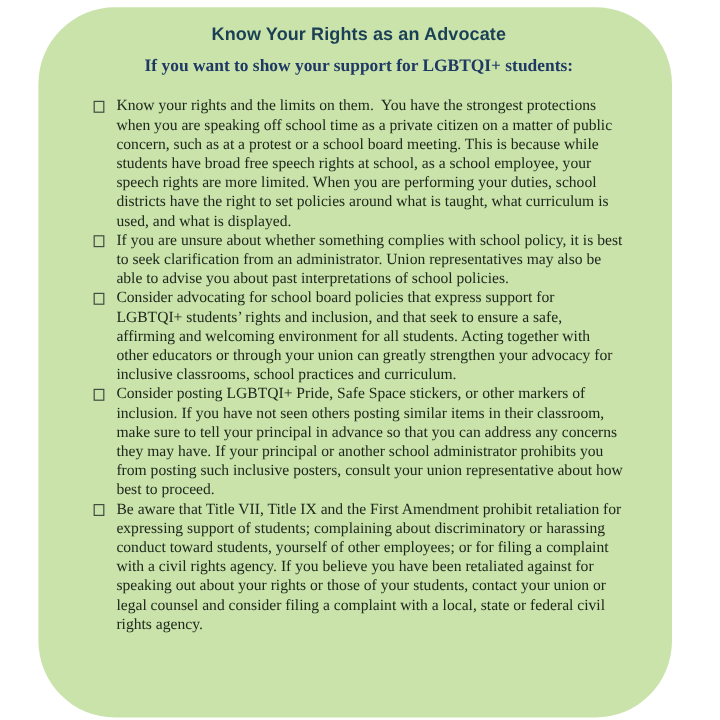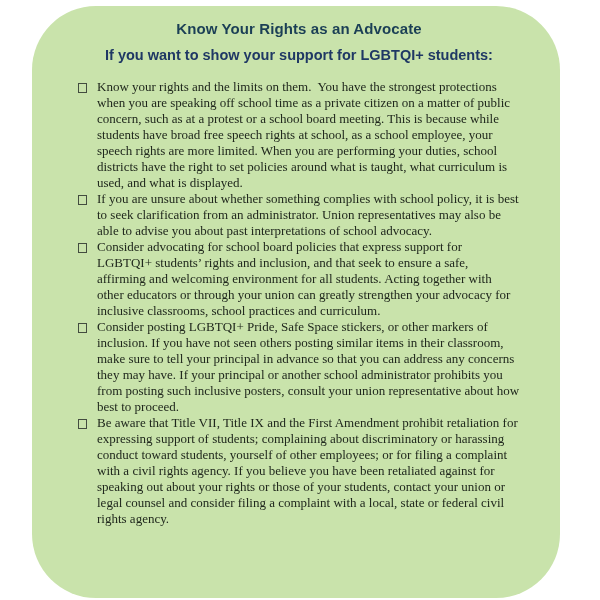--- a/index.html
+++ b/index.html
@@ -33,21 +33,21 @@
     text-align: center;
     font-family: "Liberation Sans", sans-serif;
     font-weight: bold;
     font-size: 15px;
     letter-spacing: 0.1px;
     color: #1b3f55;
   }
   .subtitle {
     margin: 10px 0 16px 0;
     text-align: center;
-    font-family: Liberation Sans, sans-serif;
+    font-family: Liberation Serif, serif;
     font-weight: bold;
     font-size: 14.5px;
     color: #1f3864;
   }
   .list {
     margin: 13px 0 0 0;
     padding: 0;
     list-style: none;
   }
   .item {
@@ -82,21 +82,21 @@
 
     <h2 class="subtitle">If you want to show your support for LGBTQI+ students:</h2>
 
     <ul class="list">
       <li class="item">
         <span class="bullet"></span>
         <span class="item-text">Know your rights and the limits on them.  You have the strongest protections when you are speaking off school time as a private citizen on a matter of public concern, such as at a protest or a school board meeting. This is because while students have broad free speech rights at school, as a school employee, your speech rights are more limited. When you are performing your duties, school districts have the right to set policies around what is taught, what curriculum is used, and what is displayed.</span>
       </li>
       <li class="item">
         <span class="bullet"></span>
-        <span class="item-text">If you are unsure about whether something complies with school policy, it is best to seek clarification from an administrator. Union representatives may also be able to advise you about past interpretations of school advocacy.</span>
+        <span class="item-text">If you are unsure about whether something complies with school policy, it is best to seek clarification from an administrator. Union representatives may also be able to advise you about past interpretations of school policies.</span>
       </li>
       <li class="item">
         <span class="bullet"></span>
         <span class="item-text">Consider advocating for school board policies that express support for LGBTQI+ students’ rights and inclusion, and that seek to ensure a safe, affirming and welcoming environment for all students. Acting together with other educators or through your union can greatly strengthen your advocacy for inclusive classrooms, school practices and curriculum.</span>
       </li>
       <li class="item">
         <span class="bullet"></span>
         <span class="item-text">Consider posting LGBTQI+ Pride, Safe Space stickers, or other markers of inclusion. If you have not seen others posting similar items in their classroom, make sure to tell your principal in advance so that you can address any concerns they may have. If your principal or another school administrator prohibits you from posting such inclusive posters, consult your union representative about how best to proceed.</span>
       </li>
       <li class="item">

